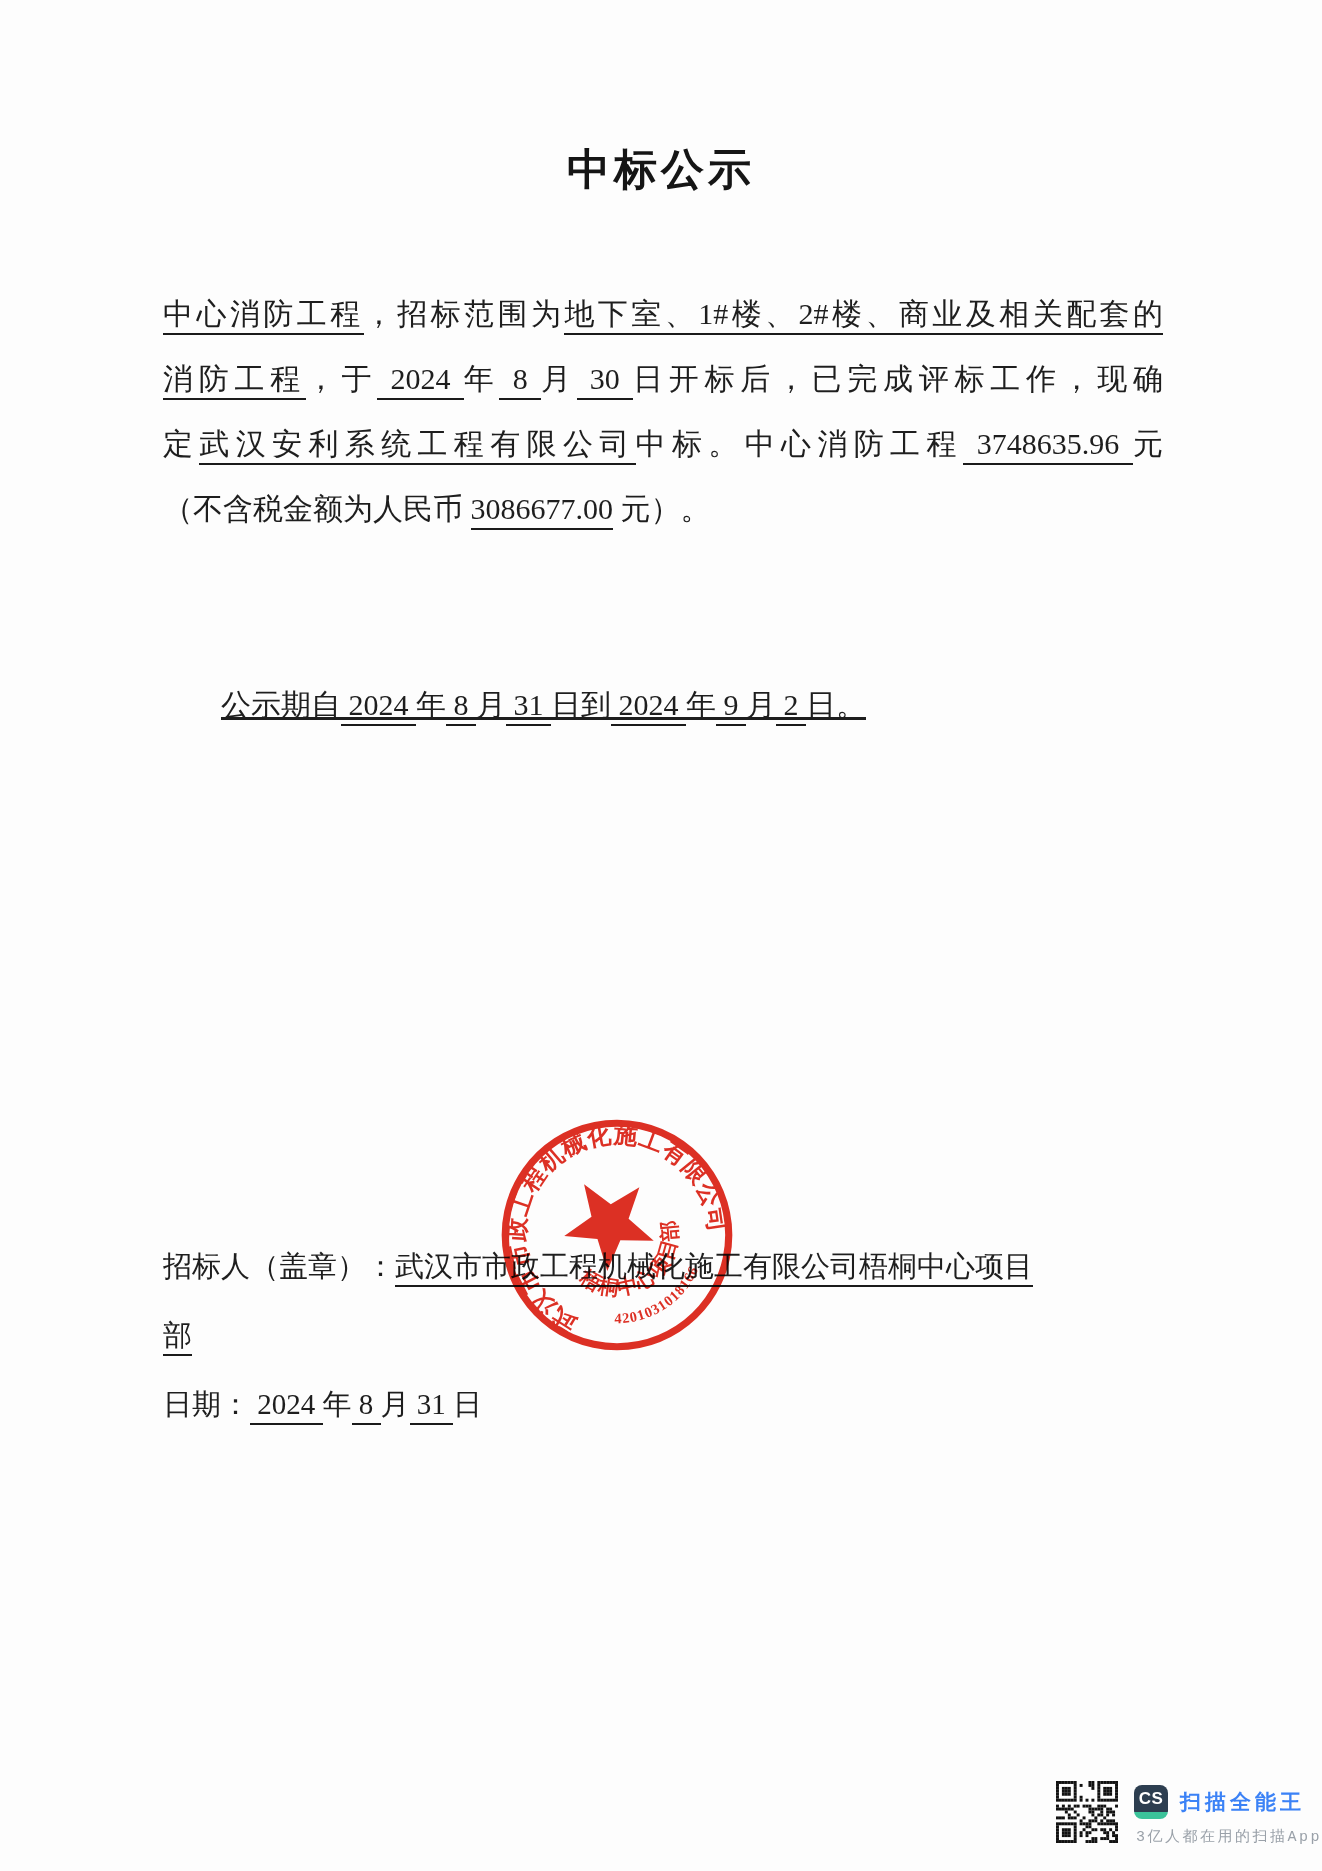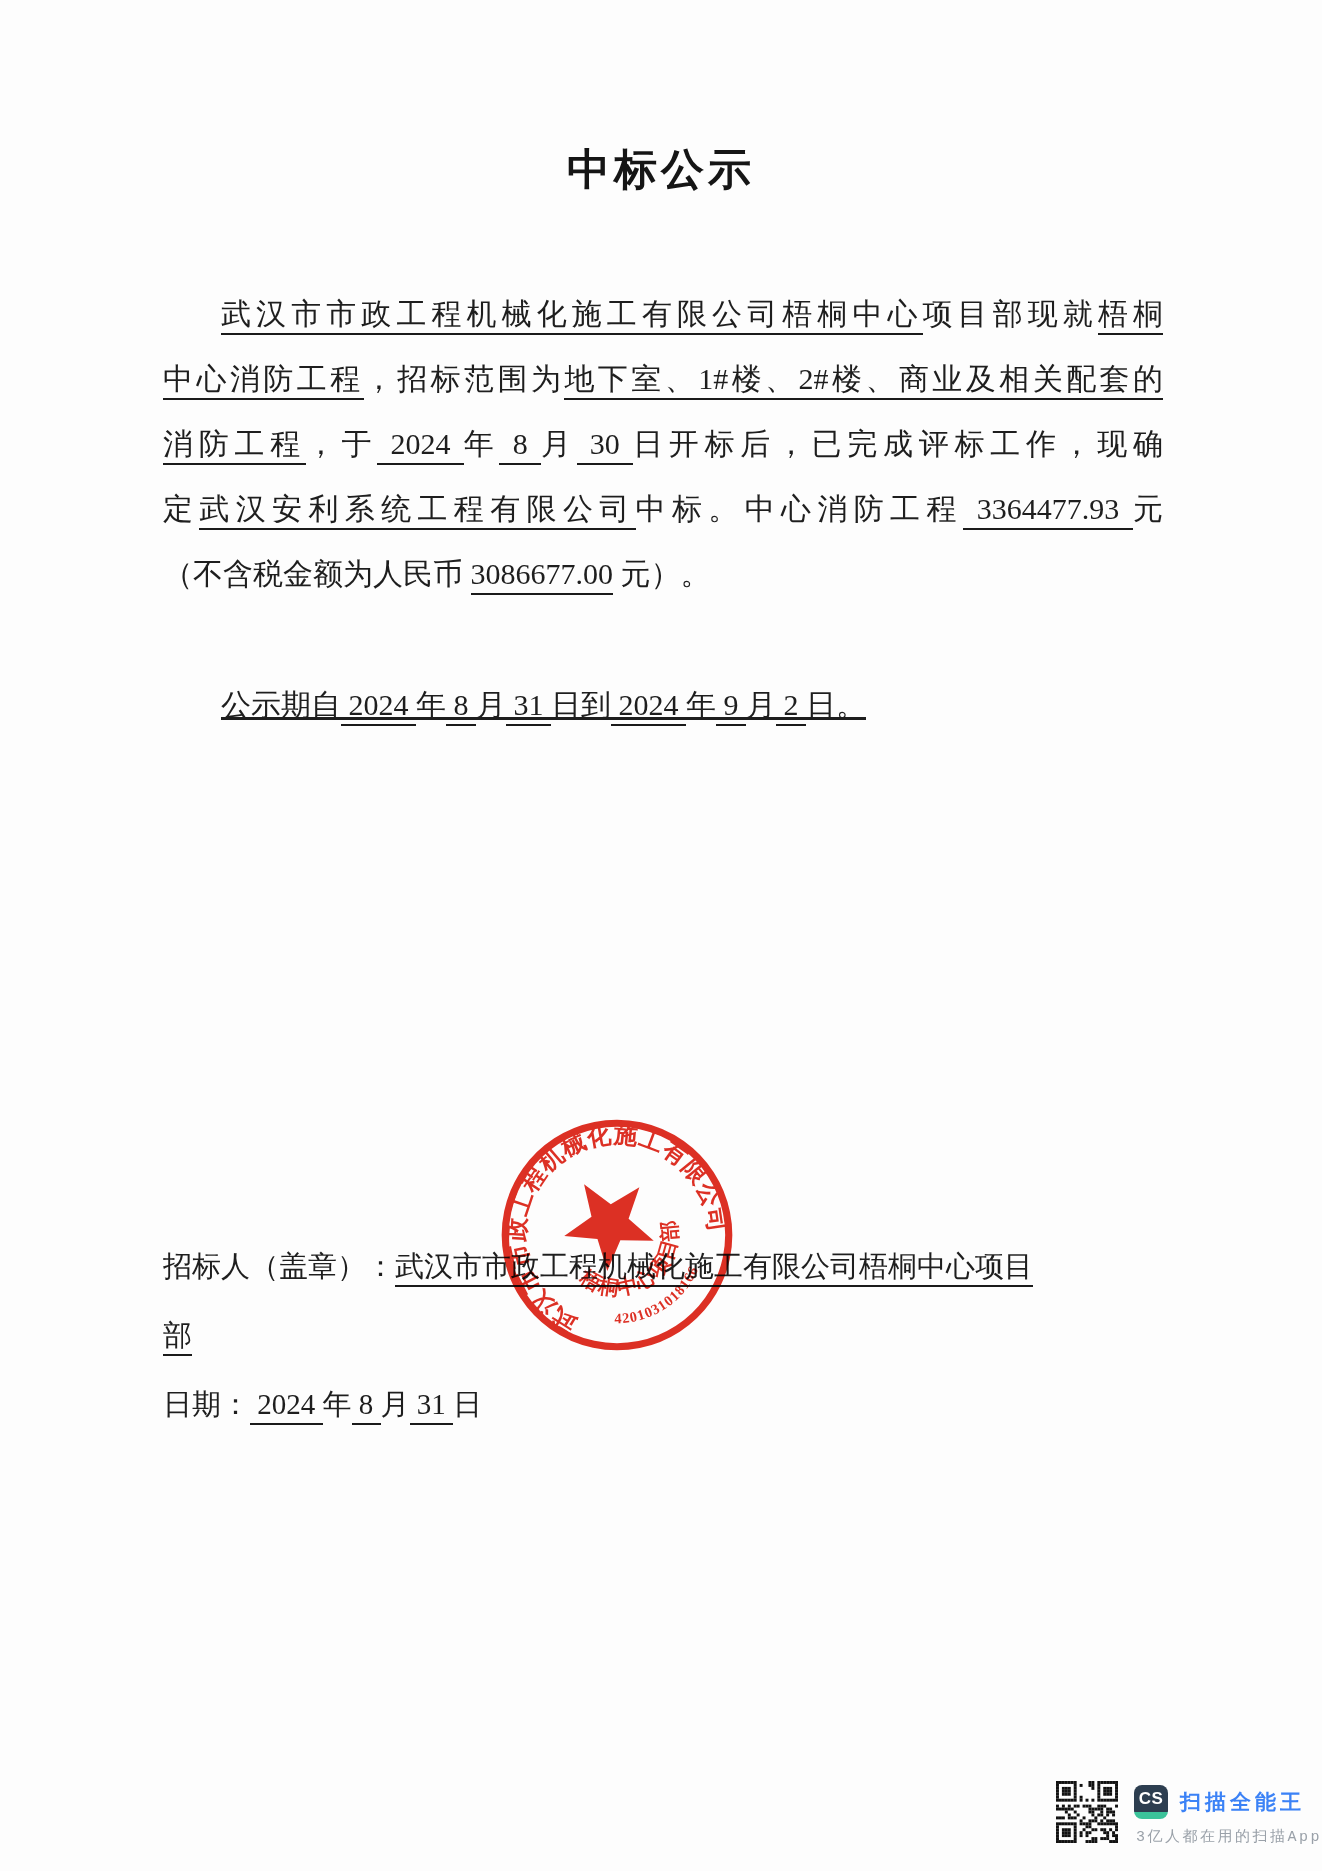--- a/index.html
+++ b/index.html
@@ -51,24 +51,23 @@
   svg text{font-family:"Liberation Serif","DejaVu Serif",serif;}
 </style>
 </head>
 <body>
 
 <div class="page">
 
   <h1 class="title">中标公示</h1>
 
   <div class="body-text">
-    <div class="line just indent"><span class="seg u">武汉市市政工程机械化施工有限公司梧桐中心</span><span class="seg">项目部现就</span><span class="seg u">梧桐</span></div>
     <div class="line just"><span class="seg u">中心消防工程</span><span class="seg">，招标范围为</span><span class="seg u">地下室、1#楼、2#楼、商业及相关配套的</span></div>
     <div class="line just"><span class="seg u">消防工程</span><span class="seg">，于</span><span class="seg u"> 2024 </span><span class="seg">年</span><span class="seg u"> 8 </span><span class="seg">月</span><span class="seg u"> 30 </span><span class="seg">日开标后，已完成评标工作，现确</span></div>
-    <div class="line just"><span class="seg">定</span><span class="seg u">武汉安利系统工程有限公司</span><span class="seg">中标。中心消防工程</span><span class="seg u"> 3364477.93 </span><span class="seg">元</span></div>
+    <div class="line just"><span class="seg">定</span><span class="seg u">武汉安利系统工程有限公司</span><span class="seg">中标。中心消防工程</span><span class="seg u"> 3748635.96 </span><span class="seg">元</span></div>
     <div class="line"><span class="seg">（不含税金额为人民币 </span><span class="seg u">3086677.00</span><span class="seg"> 元）。</span></div>
   </div>
 
   <div class="notice line indent"><span class="seg">公示期自</span><span class="seg u"> 2024 </span><span class="seg">年</span><span class="seg u"> 8 </span><span class="seg">月</span><span class="seg u"> 31 </span><span class="seg">日到</span><span class="seg u"> 2024 </span><span class="seg">年</span><span class="seg u"> 9 </span><span class="seg">月</span><span class="seg u"> 2 </span><span class="seg">日。</span></div>
 
   <div class="signer">
     <div class="line"><span class="seg">招标人（盖章）：</span><span class="seg u">武汉市市政工程机械化施工有限公司梧桐中心项目</span></div>
     <div class="line"><span class="seg u">部</span></div>
     <div class="line"><span class="seg">日期：</span><span class="seg u"> 2024 </span><span class="seg">年</span><span class="seg u"> 8 </span><span class="seg">月</span><span class="seg u"> 31 </span><span class="seg">日</span></div>
   </div>

